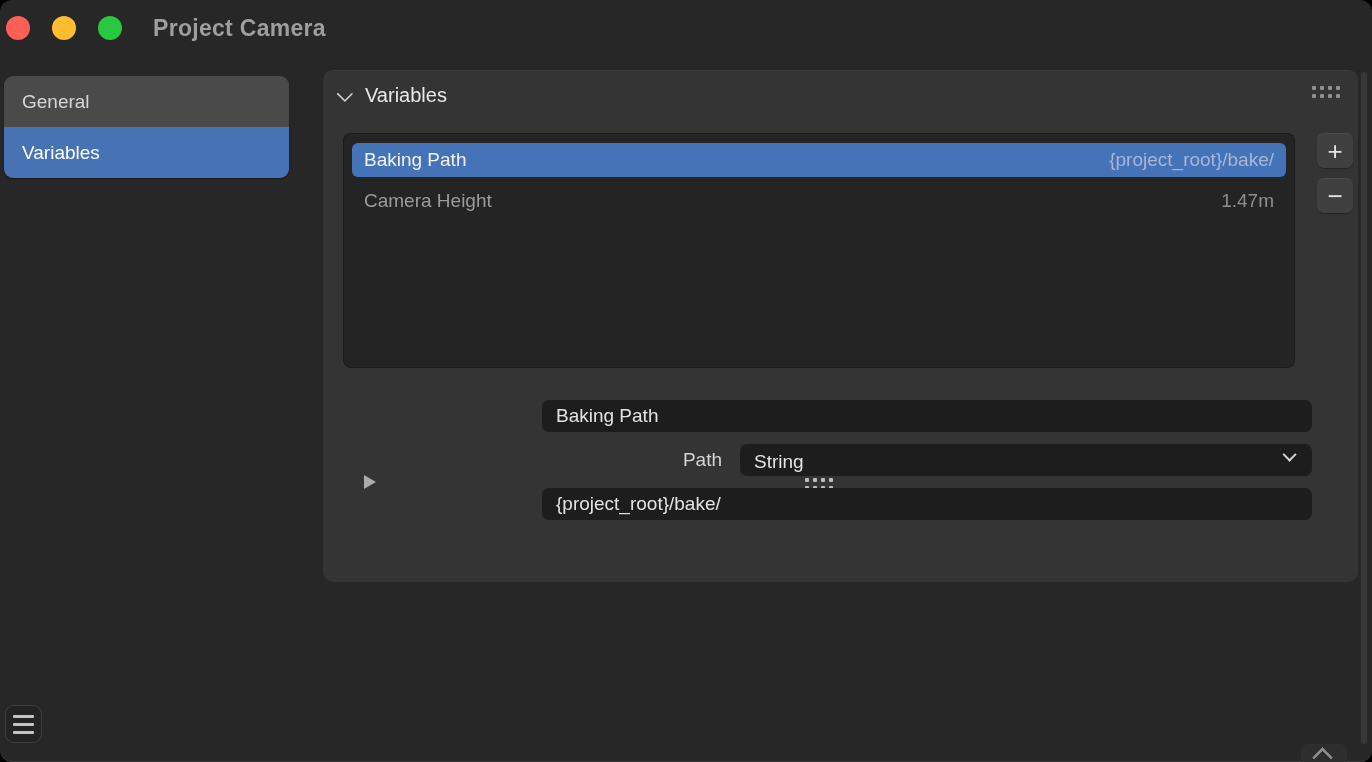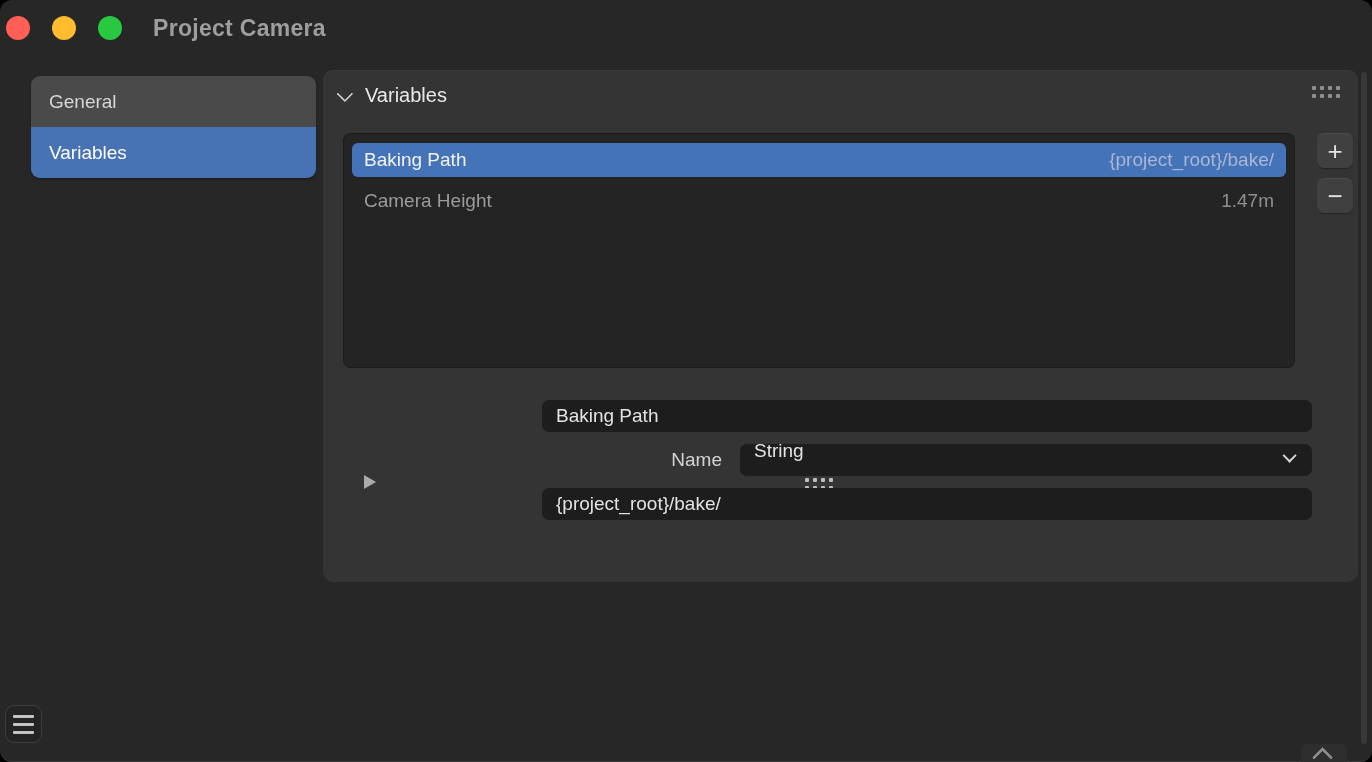--- a/index.html
+++ b/index.html
@@ -8,21 +8,21 @@
   .window{position:absolute;inset:0;background:#272727;border-radius:12px;overflow:hidden;
           box-shadow:inset 0 -1px 0 rgba(255,255,255,0.10);}
 
   
   .traffic{position:absolute;top:16px;left:6px;display:flex;gap:22px;}
   .traffic .dot{width:24px;height:24px;border-radius:50%;}
   .win-title{position:absolute;left:153px;top:15px;font-size:23px;font-weight:bold;color:#9e9e9e;letter-spacing:.3px;}
 
   
   .sidebar{position:absolute;left:4px;top:76px;width:285px;border-radius:9px;overflow:hidden;
-           box-shadow:0 1px 2px rgba(0,0,0,.35);margin-left:27px;}
+           box-shadow:0 1px 2px rgba(0,0,0,.35);}
   .side-item{height:51px;line-height:51px;padding-left:18px;font-size:19px;cursor:default;}
   .side-item.general{background:#4a4a4a;color:#d6d6d6;}
   .side-item.variables{color:#ffffff;}
 
   
   .panel{position:absolute;left:323px;top:70px;width:1035px;height:512px;background:#343434;
          border-radius:10px;box-shadow:inset 0 1px 0 rgba(255,255,255,.04);}
   .panel-header{position:absolute;left:18px;top:14px;display:flex;align-items:center;gap:12px;}
   .chev-down{width:10px;height:10px;border-left:2.5px solid #cfcfcf;border-bottom:2.5px solid #cfcfcf;
              transform:rotate(-45deg) translateY(-3px);border-radius:1px;}
@@ -52,21 +52,21 @@
   .tool-btn.add{top:63px;}
   .tool-btn.remove{top:108px;}
 
   
   .form-row{position:absolute;left:219px;width:770px;height:32px;display:flex;align-items:center;}
   .form-row .flabel{flex:0 0 180px;text-align:right;font-size:19px;color:#d4d4d4;padding-right:18px;}
   .form-row .fctrl{flex:1;height:32px;}
   .txt-input{width:100%;height:32px;box-sizing:border-box;background:#1d1d1d;border:none;border-radius:7px;
              color:#e3e3e3;font-size:19px;padding:0 14px;font-family:inherit;outline:none;}
   .dropdown{width:100%;height:32px;box-sizing:border-box;background:#1d1d1d;border-radius:7px;color:#e3e3e3;
-            font-size:19px;padding:14px 14px;display:flex;align-items:flex-end;justify-content:space-between;}
+            font-size:19px;padding:7px 14px;display:flex;align-items:flex-start;justify-content:space-between;}
   .dd-chev{width:8px;height:8px;border-left:2.5px solid #d6d6d6;border-bottom:2.5px solid #d6d6d6;
            transform:rotate(-45deg) translateY(-2px);margin-right:2px;}
   .row-name{top:330px;} .row-type{top:374px;} .row-value{top:418px;} .row-desc{top:462px;}
 
   
   .hamburger{position:absolute;left:5px;top:705px;width:37px;height:38px;background:#232323;
              border:1px solid #3e3e3e;border-radius:9px;display:flex;flex-direction:column;
              justify-content:center;align-items:center;gap:5px;box-sizing:border-box;}
   .hamburger i{display:block;width:21px;height:3px;background:#c4c4c4;border-radius:1px;}
   .scroll-up{position:absolute;left:1301px;top:744px;width:46px;height:18px;background:#2e2e2e;
@@ -131,21 +131,21 @@
       </div>
     </div>
 
     <button class="tool-btn add">+</button>
     <button class="tool-btn remove">−</button>
 
     <div class="form-row row-name">
       <div class="fctrl"><input class="txt-input" type="text" value="Baking Path" style=""></div>
     </div>
     <div class="form-row row-type">
-      <div class="flabel">Name</div>
+      <div class="flabel">Path</div>
       <div class="fctrl">
         <div class="dropdown">
           <span>String</span>
           <span class="dd-chev"></span>
         </div>
       </div>
     </div>
     <div class="form-row row-value">
       <div class="fctrl"><input class="txt-input" type="text" value="{project_root}/bake/" style=""></div>
     </div>

